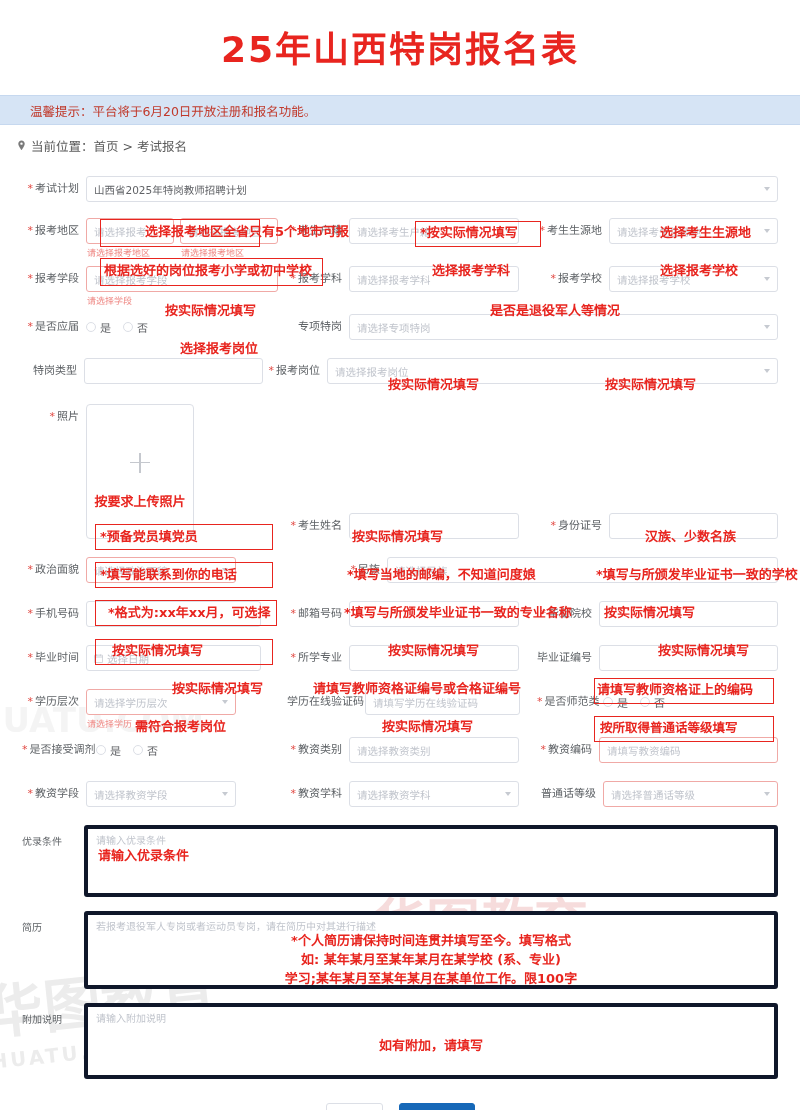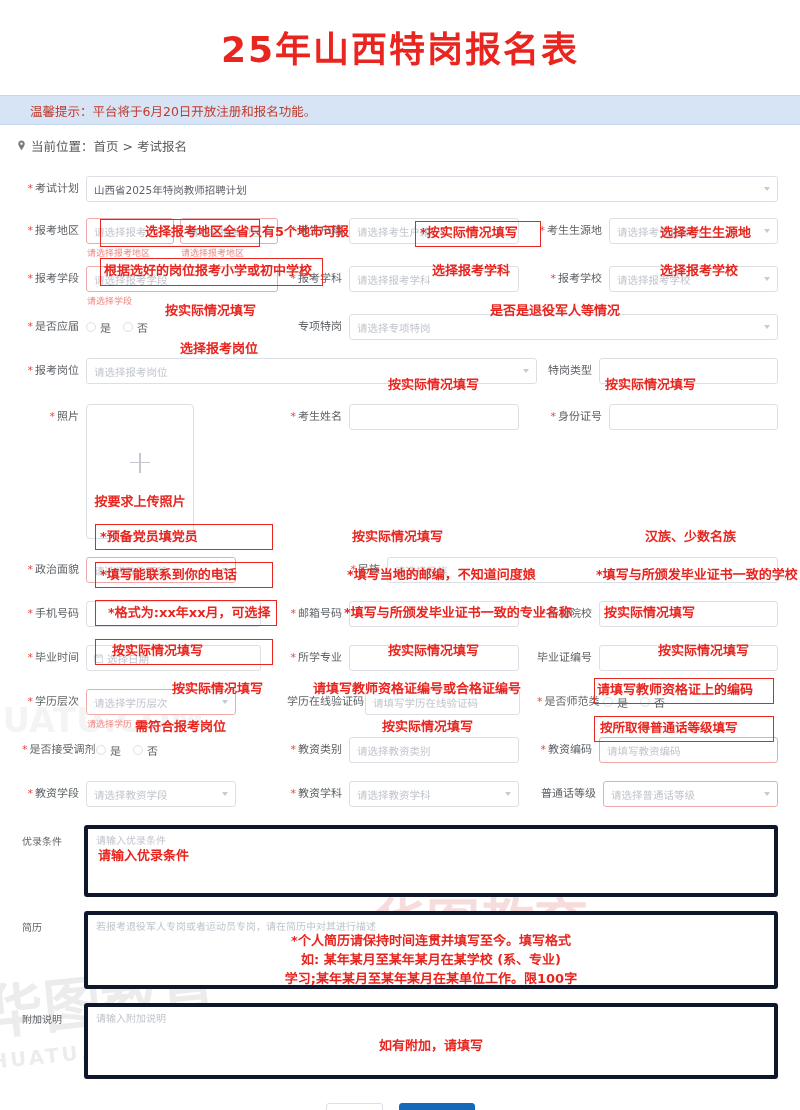--- a/index.html
+++ b/index.html
@@ -368,40 +368,40 @@
         <span>专项特岗</span>
       </div>
       <div class="ctrl" style="flex:1;">
         <span class="ph">请选择专项特岗</span>
         <span class="caret"></span>
       </div>
     </div>
   </div>
 
   <div class="row" style="margin-bottom:20px;">
+    <div class="field" style="flex:1;">
+      <div class="lbl" style="width:62px;">
+        <span>特岗类型</span>
+      </div>
+      <div class="ctrl" style="flex:1;">
+        <span class="ph"></span>
+      </div>
+    </div>
     <div class="field" style="width:515px;">
       <div class="lbl" style="width:64px;">
         <span class="star">*</span><span>报考岗位</span>
       </div>
       <div class="ctrl" style="flex:1;">
         <span class="ph">请选择报考岗位</span>
         <span class="caret"></span>
       </div>
     </div>
-    <div class="field" style="flex:1;">
-      <div class="lbl" style="width:62px;">
-        <span>特岗类型</span>
-      </div>
-      <div class="ctrl" style="flex:1;">
-        <span class="ph"></span>
-      </div>
-    </div>
-  </div>
-
-  <div class="row" style="margin-bottom:18px; align-items:flex-start;">
+  </div>
+
+  <div class="row" style="margin-bottom:18px; align-items:flex-end;">
     <div class="field" style="width:265px;">
       <div class="lbl" style="width:64px;">
         <span class="star">*</span><span>照片</span>
       </div>
       <div class="photo-box">
         <span class="plus"></span>
         <span class="photo-anno">按要求上传照片</span>
       </div>
     </div>
     <div class="field" style="width:250px;">

